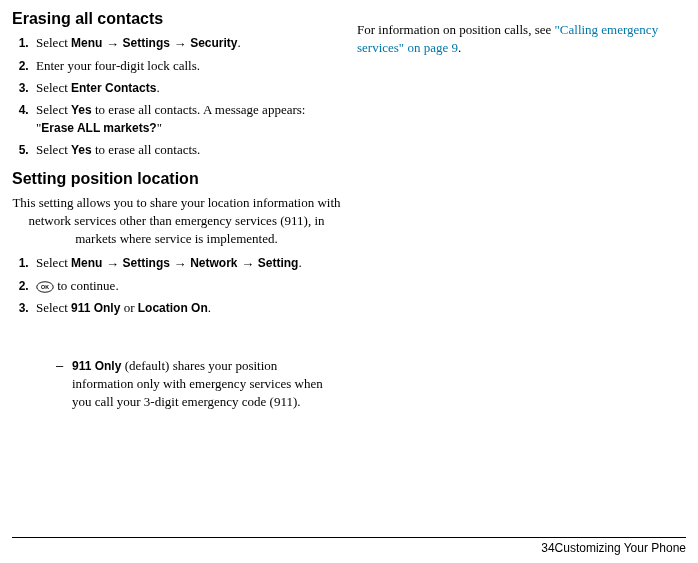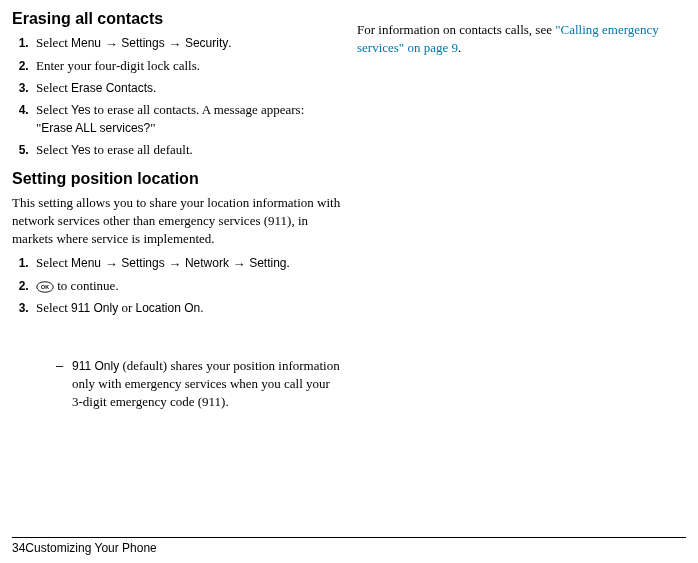--- a/index.html
+++ b/index.html
@@ -42,28 +42,29 @@
     margin-bottom: 4px;
     padding-left: 4px;
   }
   ol li::marker {
     font-family: Arial, Helvetica, sans-serif;
     font-weight: bold;
     font-size: 12px;
   }
   .bold-sans {
     font-family: Arial, Helvetica, sans-serif;
-    font-weight: normal;
+    font-weight: bold;
     font-size: 12px;
   }
   .arrow {
     font-family: Arial, sans-serif;
   }
   p.intro {
     margin: 2px 0 6px 0;
+    text-align: center;
   }
   .sublist {
     list-style: none;
     padding-left: 24px;
     margin: 4px 0;
   }
   .sublist li {
     position: relative;
     margin-bottom: 6px;
     padding-left: 12px;
@@ -78,21 +79,21 @@
   .link {
     color: #0077aa;
   }
   .footer {
     position: absolute;
     bottom: 6px;
     left: 12px;
     right: 12px;
     border-top: 1px solid #000;
     display: flex;
-    justify-content: flex-start;
+    justify-content: flex-end;
     font-size: 12px;
     padding-top: 2px;
     font-family: Arial, Helvetica, sans-serif;
   }
   .ok-icon {
     display: inline-block;
     width: 18px;
     height: 12px;
     vertical-align: middle;
   }
@@ -102,27 +103,27 @@
 
 <div class="page">
   <div class="col col-left">
     <h2>Erasing all contacts</h2>
     <ol>
       <li>
         <span>Select </span><span class="bold-sans">Menu</span><span class="arrow"> → </span><span class="bold-sans">Settings</span><span class="arrow"> → </span><span class="bold-sans">Security</span><span>.</span>
       </li>
       <li>Enter your four-digit lock calls.</li>
       <li>
-        <span>Select </span><span class="bold-sans">Erase Contacts</span><span>.</span>
+        <span>Select </span><span class="bold-sans">Enter Contacts</span><span>.</span>
       </li>
       <li>
-        <span>Select </span><span class="bold-sans">Yes</span><span> to erase all contacts. A message appears: "</span><span class="bold-sans">Erase ALL services?</span><span>"</span>
+        <span>Select </span><span class="bold-sans">Yes</span><span> to erase all contacts. A message appears: "</span><span class="bold-sans">Erase ALL markets?</span><span>"</span>
       </li>
       <li>
-        <span>Select </span><span class="bold-sans">Yes</span><span> to erase all default.</span>
+        <span>Select </span><span class="bold-sans">Yes</span><span> to erase all contacts.</span>
       </li>
     </ol>
 
     <h2 class="second">Setting position location</h2>
     <p class="intro">This setting allows you to share your location information with network services other than emergency services (911), in markets where service is implemented.</p>
     <ol>
       <li>
         <span>Select </span><span class="bold-sans">Menu</span><span class="arrow"> → </span><span class="bold-sans">Settings</span><span class="arrow"> → </span><span class="bold-sans">Network</span><span class="arrow"> → </span><span class="bold-sans">Setting</span><span>.</span>
       </li>
       <li>
@@ -137,21 +138,21 @@
           <li>
             <span class="bold-sans">911 Only</span><span> (default) shares your position information only with emergency services when you call your 3-digit emergency code (911).</span>
           </li>
         </ul>
       </li>
     </ol>
   </div>
 
   <div class="col col-right">
     <p>
-      <span>For information on contacts calls, see </span><span class="link">"Calling emergency services" on page 9</span><span>.</span>
+      <span>For information on position calls, see </span><span class="link">"Calling emergency services" on page 9</span><span>.</span>
     </p>
   </div>
 </div>
 
 <div class="footer">
   <span>34</span>
   <span>Customizing Your Phone</span>
 </div>
 
 </body></html>

